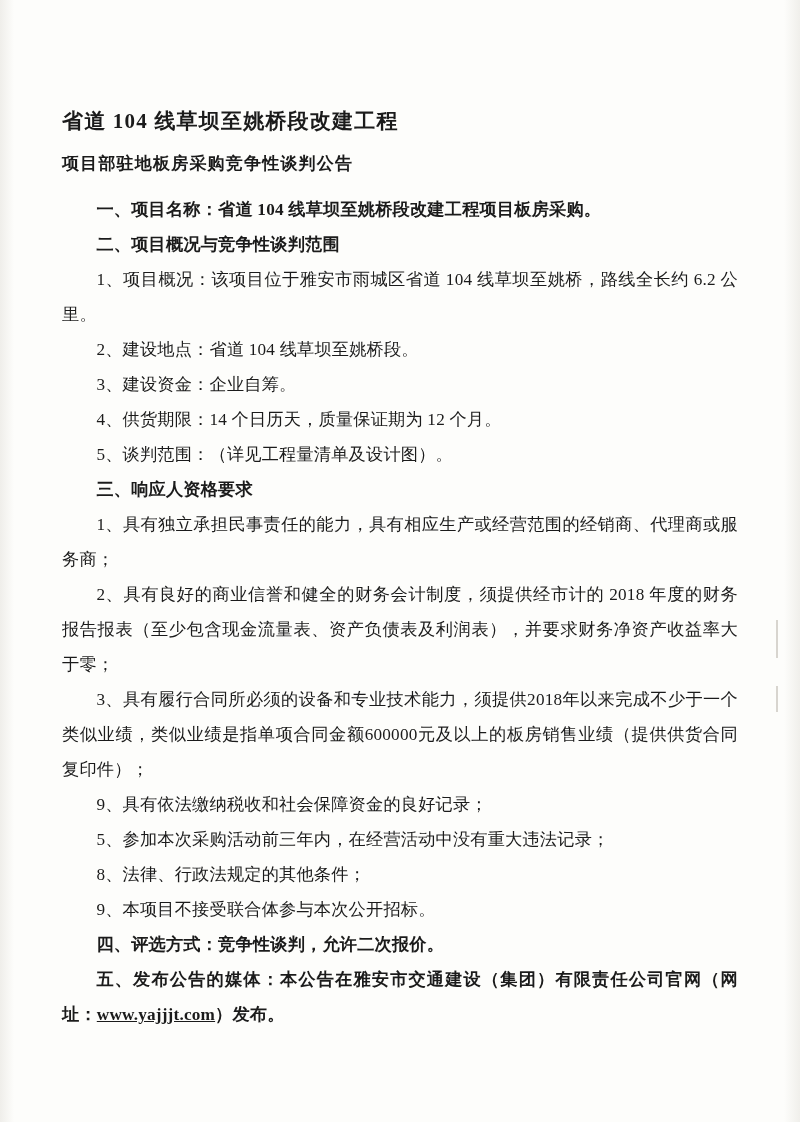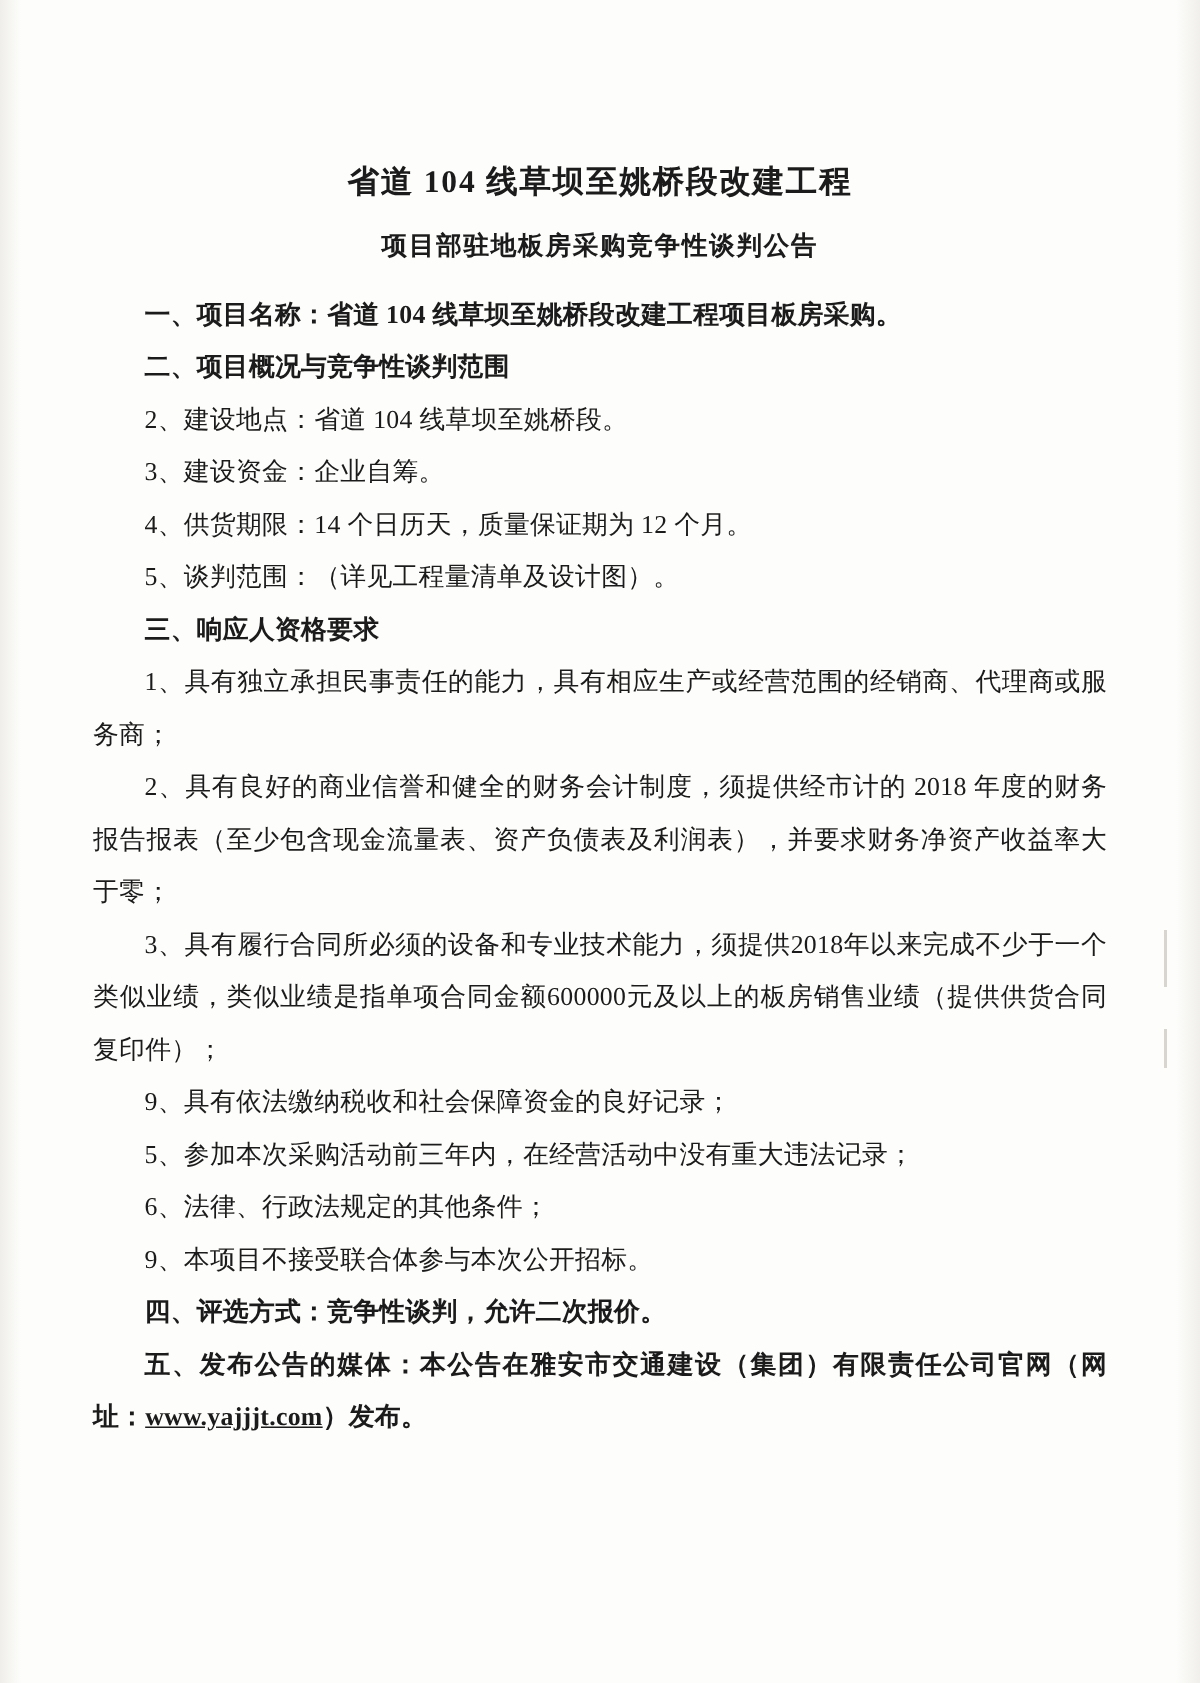--- a/index.html
+++ b/index.html
@@ -42,21 +42,20 @@
     position: absolute;
     right: 22px;
     width: 2px;
     background: #d8d5cf;
     pointer-events: none;
   }
   .m1 { top: 620px; height: 38px; }
   .m2 { top: 686px; height: 26px; }
 
   .title-block {
-    text-align: center;
     margin: 0 0 6px 0;
   }
   .doc-title {
     font-size: 21px;
     font-weight: bold;
     letter-spacing: 1.2px;
     line-height: 42px;
     margin: 0;
   }
   .doc-subtitle {
@@ -93,30 +92,31 @@
   <div class="scan-mark m2"></div>
 
   <div class="title-block">
     <h1 class="doc-title">省道 104 线草坝至姚桥段改建工程</h1>
     <h2 class="doc-subtitle">项目部驻地板房采购竞争性谈判公告</h2>
   </div>
 
   <div class="body-block">
     <p class="para bold">一、项目名称：省道 104 线草坝至姚桥段改建工程项目板房采购。</p>
     <p class="para bold">二、项目概况与竞争性谈判范围</p>
+    <p class="para">1、项目概况：该项目位于雅安市雨城区省道 104 线草坝至姚桥，路线全长约 6.2 公里。</p>
     <p class="para">2、建设地点：省道 104 线草坝至姚桥段。</p>
     <p class="para">3、建设资金：企业自筹。</p>
     <p class="para">4、供货期限：14 个日历天，质量保证期为 12 个月。</p>
     <p class="para">5、谈判范围：（详见工程量清单及设计图）。</p>
     <p class="para bold">三、响应人资格要求</p>
     <p class="para">1、具有独立承担民事责任的能力，具有相应生产或经营范围的经销商、代理商或服务商；</p>
     <p class="para">2、具有良好的商业信誉和健全的财务会计制度，须提供经市计的 2018 年度的财务报告报表（至少包含现金流量表、资产负债表及利润表），并要求财务净资产收益率大于零；</p>
     <p class="para">3、具有履行合同所必须的设备和专业技术能力，须提供2018年以来完成不少于一个类似业绩，类似业绩是指单项合同金额600000元及以上的板房销售业绩（提供供货合同复印件）；</p>
     <p class="para">9、具有依法缴纳税收和社会保障资金的良好记录；</p>
     <p class="para">5、参加本次采购活动前三年内，在经营活动中没有重大违法记录；</p>
-    <p class="para">6、法律、行政法规定的其他条件；</p>
+    <p class="para">8、法律、行政法规定的其他条件；</p>
     <p class="para">9、本项目不接受联合体参与本次公开招标。</p>
     <p class="para bold">四、评选方式：竞争性谈判，允许二次报价。</p>
 
     <p class="para bold"><span>五、发布公告的媒体：本公告在雅安市交通建设（集团）有限责任公司官网（网址：</span><a class="link" href="#">www.yajjjt.com</a><span>）发布。</span></p>
 
   </div>
 </div>
 
 </body></html>

